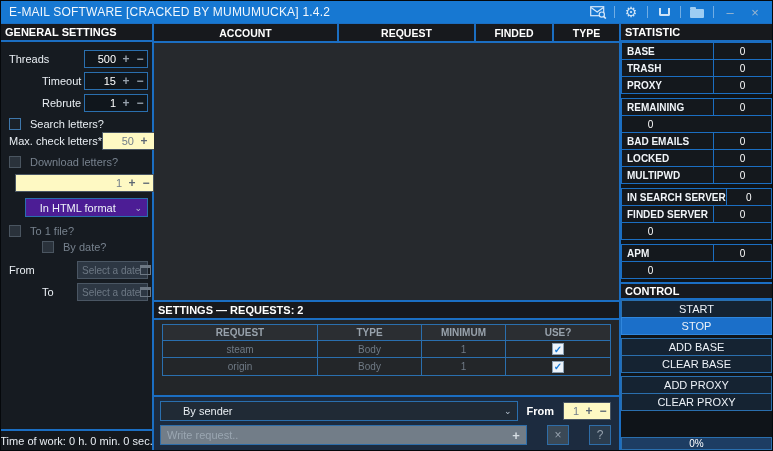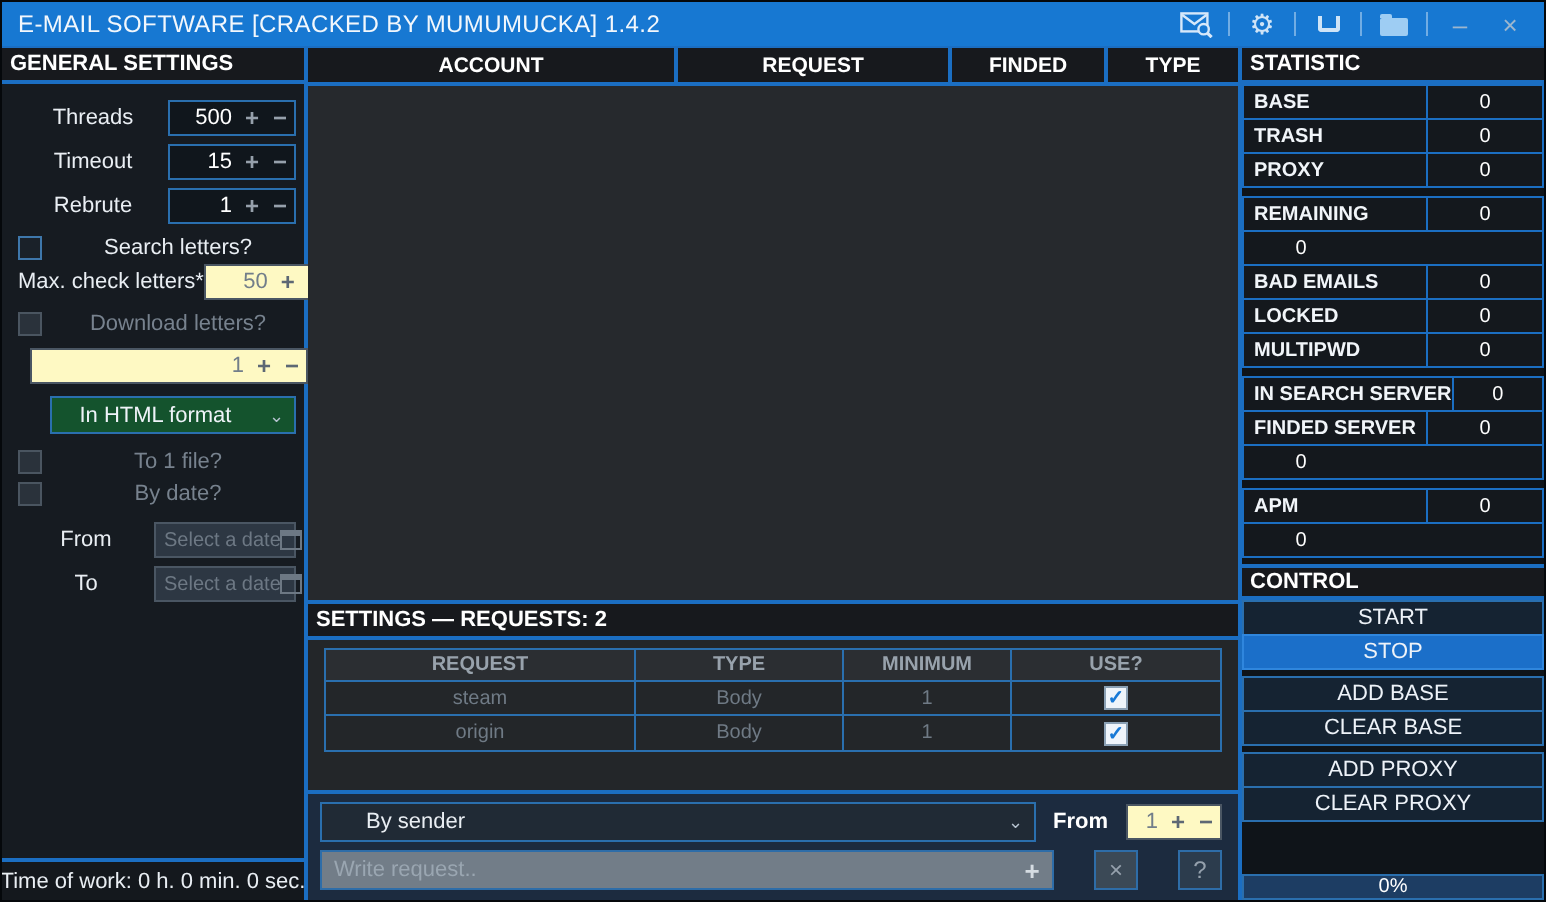--- a/index.html
+++ b/index.html
@@ -27,44 +27,44 @@
   .glyph-dim { color:#9db6ce; font-size:13px; line-height:1; }
   
   .main { flex:1; display:flex; min-height:0; border-top:1px solid #1b6ec2; }
   .sec-header { height:18px; background:#17191d; border-bottom:2px solid #1b6ec2; color:#fff;
                 font-size:11px; font-weight:bold; display:flex; align-items:center;
                 padding-left:4px; flex-shrink:0; white-space:nowrap; }
   
   .left { width:153px; background:#161b21; border-right:2px solid #1b6ec2; display:flex;
           flex-direction:column; flex-shrink:0; }
   .lrow { display:flex; align-items:center; padding:0 4px 0 8px; flex-shrink:0; }
-  .llabel { flex:1; color:#e9eef3; font-size:11px; white-space:nowrap;text-align:center; }
+  .llabel { flex:1; color:#e9eef3; font-size:11px; white-space:nowrap; }
   .llabel.dim { color:#77828e; }
   .stepper { display:flex; align-items:center; height:18px; width:64px; background:#10161c;
              border:1px solid #2a6fae; flex-shrink:0; }
   .stepper .sval { flex:1; text-align:right; color:#fff; font-size:11px; padding-right:3px; }
   .sbtn { width:14px; text-align:center; color:#96a0ab; font-size:12px; font-weight:bold; }
   .stepper.disabled { background:#fef9c3; border-color:#4a5663; }
   .stepper.disabled .sval { color:#727e8a; }
   .stepper.disabled .sbtn { color:#5d6874; }
   .stepper.wide { width:100%; margin:0 4px 0 6px; }
   .cb { width:12px; height:12px; background:#1a2129; border:1px solid #3e77ab; margin-right:9px; flex-shrink:0; }
   .cb.disabled { background:#2a323b; border-color:#4a5560; }
-  .dd { height:19px; margin:0 4px 0 24px; background:#14532d; border:1px solid #2a6fae;
+  .dd { height:19px; margin:0 4px 0 24px; background:#4c1d95; border:1px solid #2a6fae;
         display:flex; align-items:center; color:#eef3f8; font-size:11px; }
   .ddtxt { flex:1; text-align:center; white-space:nowrap; }
   .chev { color:#b6c3d0; font-size:9px; padding:0 5px; }
   .dp { width:71px; height:18px; background:#2d3743; border:1px solid #4a5663;
         display:flex; align-items:center; flex-shrink:0; }
   .dptxt { flex:1; color:#6d7884; font-size:10px; padding-left:4px; white-space:nowrap; }
   .cal { width:11px; height:10px; border:1px solid #6d7884; border-top-width:3px; margin-right:3px; flex-shrink:0; }
   .timebar { margin-top:auto; height:21px; background:#14181d; border-top:2px solid #1b6ec2;
              color:#e9eef3; font-size:11px; display:flex; align-items:center; justify-content:center;
              white-space:nowrap; flex-shrink:0; }
-  .mt8{margin-top:8px;} .mt6{margin-top:6px;} .mt4{margin-top:4px;} .mt2{margin-top:2px;}
+  .mt8{margin-top:8px;} .mt6{margin-top:6px;} .mt4{margin-top:4px;margin-left:33px;} .mt2{margin-top:2px;}
   
   .center { flex:1; display:flex; flex-direction:column; min-width:0; }
   .res-header { display:flex; height:19px; flex-shrink:0; border-bottom:2px solid #1b6ec2; }
   .res-cell { background:#17191d; color:#fff; font-weight:bold; font-size:10.5px;
               display:flex; align-items:center; justify-content:center; border-right:2px solid #1b6ec2; }
   .res-cell:last-child { border-right:none; }
   .rc1{width:185px;} .rc2{width:137px;} .rc3{width:78px;} .rc4{flex:1;}
   .res-body { flex:1; background:#26292d; }
   .settings { flex-shrink:0; height:150px; display:flex; flex-direction:column;
               background:#232629; border-top:2px solid #1b6ec2; }

